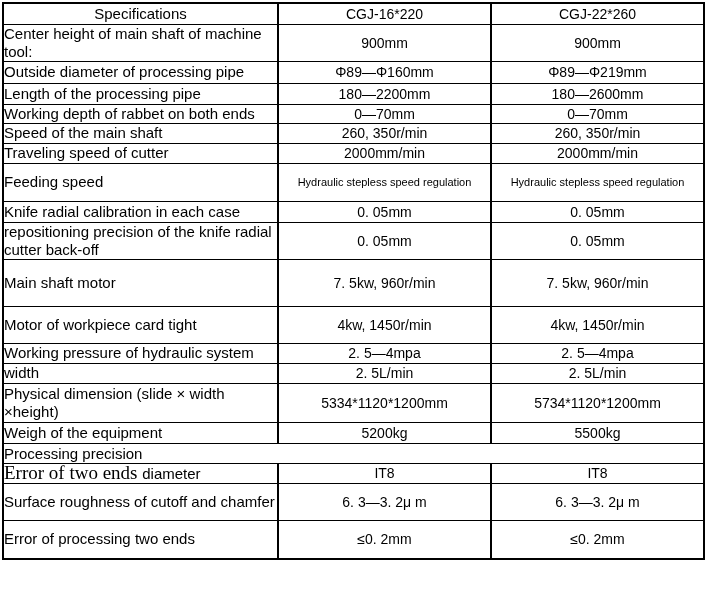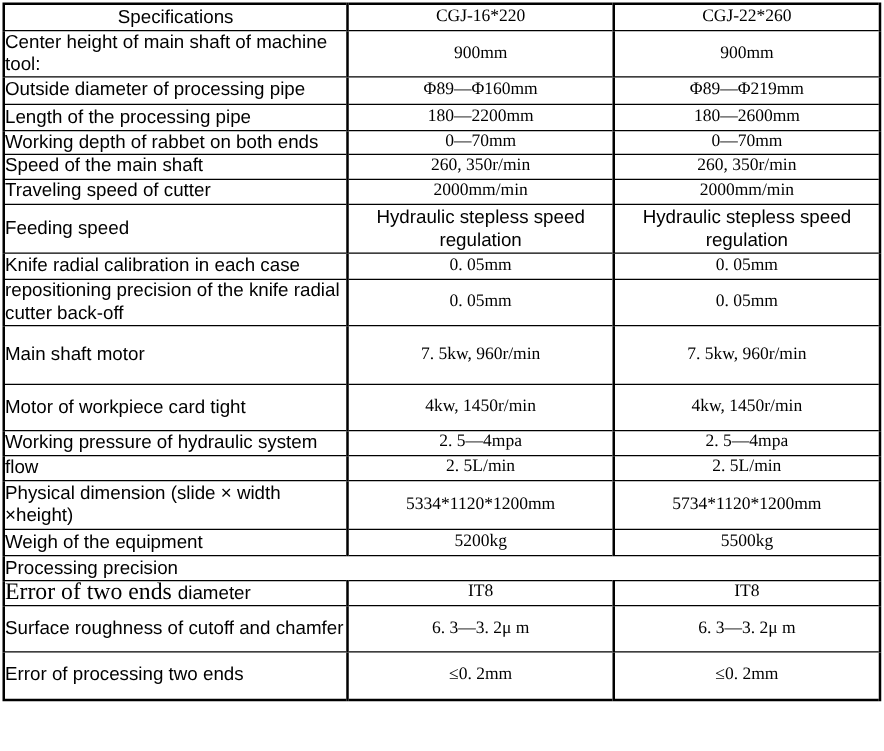--- a/index.html
+++ b/index.html
@@ -36,28 +36,28 @@
     line-height: 18px;
     text-align: left;
     padding: 1px 4px 1px 6px;
   }
   td.head-lab {
     font-family: "Liberation Sans", sans-serif;
     font-size: 15px;
     text-align: center;
   }
   td.val {
-    font-family: Liberation Serif, serif;
+    font-family: Liberation Sans, sans-serif;
     font-size: 14px;
     text-align: center;
     letter-spacing: 0px;
   }
   td.val-sans {
     font-family: "Liberation Sans", sans-serif;
-    font-size: 15px;
+    font-size: 11px;
     line-height: 19px;
     text-align: center;
   }
   td.section {
     font-family: "Liberation Sans", sans-serif;
     font-size: 15px;
     text-align: left;
   }
   .serif-part { font-family: "Liberation Serif", serif; font-size: 19px; }
   .sans-part  { font-family: "Liberation Sans", sans-serif; font-size: 15px; text-align: center; }
@@ -146,21 +146,21 @@
     <td class="val">4kw, 1450r/min</td>
   </tr>
 
   <tr style="height:20px">
     <td class="lab">Working pressure of hydraulic system</td>
     <td class="val">2. 5—4mpa</td>
     <td class="val">2. 5—4mpa</td>
   </tr>
 
   <tr style="height:20px">
-    <td class="lab">flow</td>
+    <td class="lab">width</td>
     <td class="val">2. 5L/min</td>
     <td class="val">2. 5L/min</td>
   </tr>
 
   <tr style="height:39px">
     <td class="lab">Physical dimension (slide × width ×height)</td>
     <td class="val">5334*1120*1200mm</td>
     <td class="val">5734*1120*1200mm</td>
   </tr>
 

